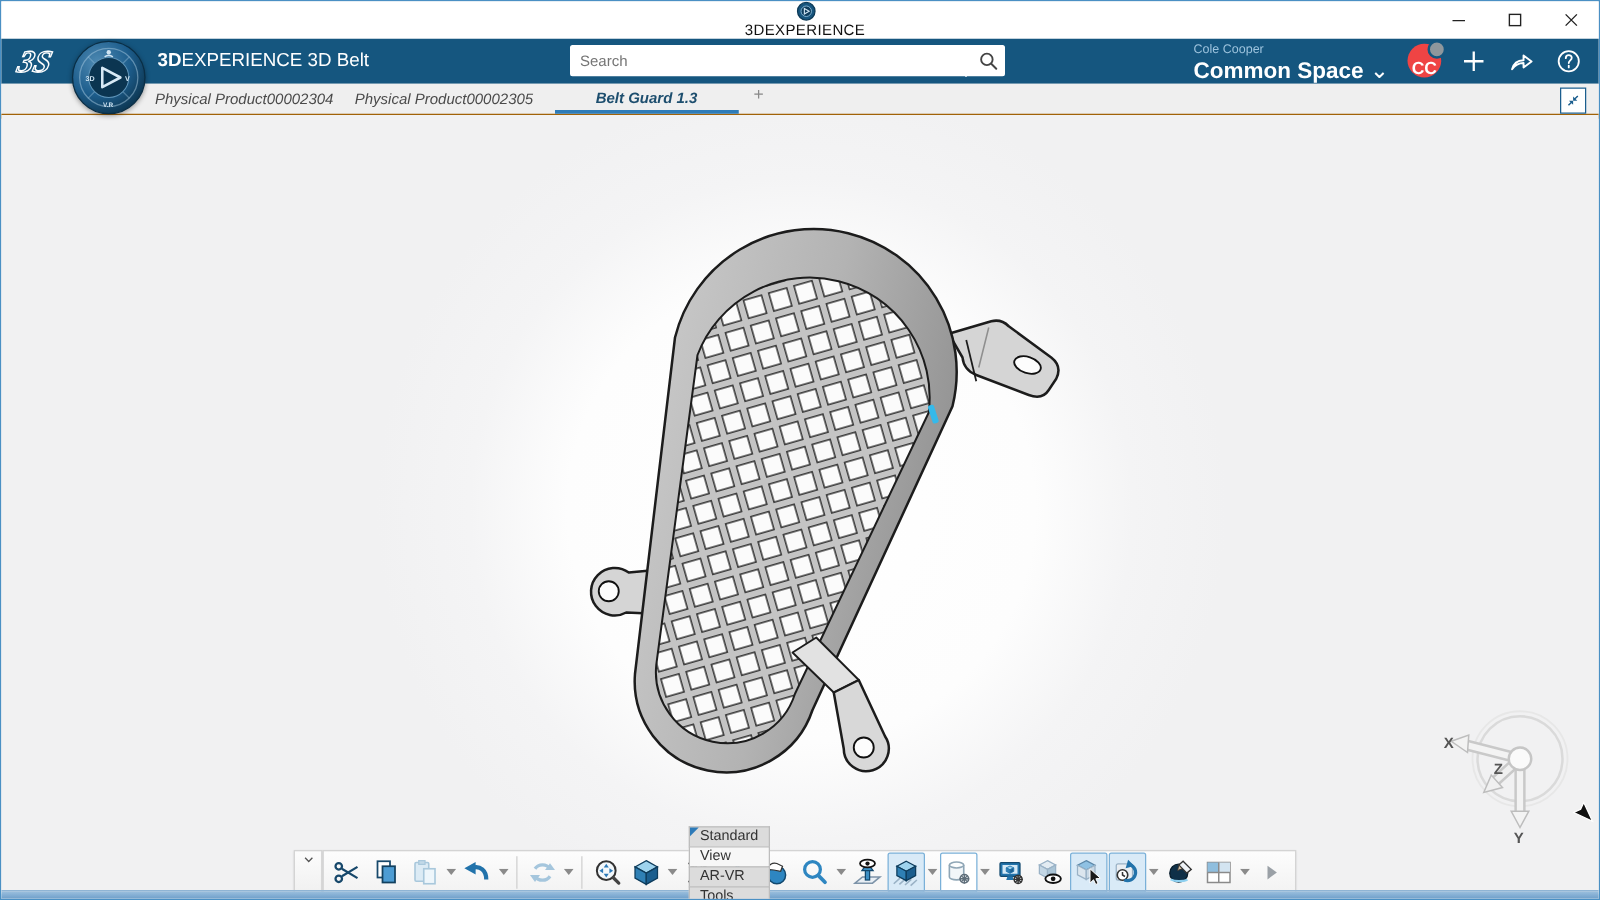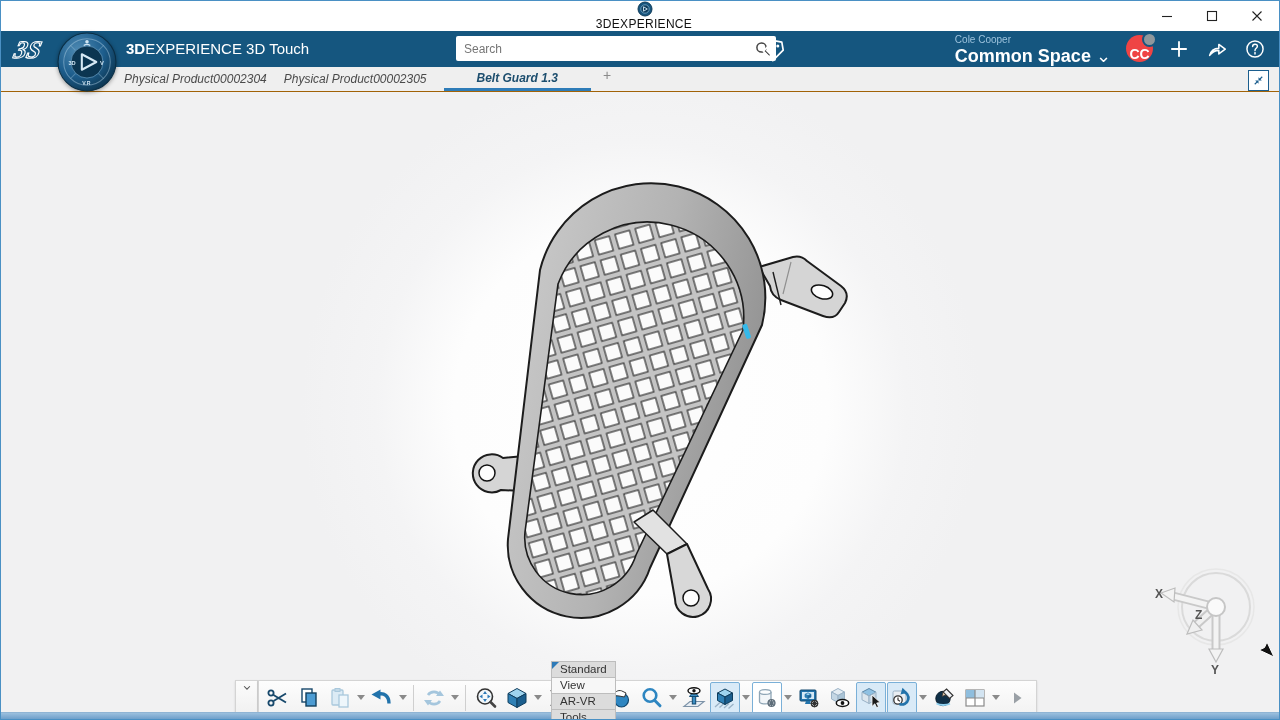--- a/index.html
+++ b/index.html
@@ -13,21 +13,21 @@
   .titlebar .appico{margin-left:10px;width:16px;height:16px;}
   .titlebar .ttl{margin-left:8px;font-size:12px;color:#111;letter-spacing:.3px;}
   .wctrl{position:absolute;top:0;height:29px;width:45px;display:flex;align-items:center;justify-content:center;cursor:default;}
   .wmin{right:90px}.wmax{right:45px}.wclose{right:0}
   
   .header{position:absolute;left:0;top:30px;width:100%;height:36px;background:#15567F;}
   .logo3ds{position:absolute;left:8px;top:2px;}
   .compass{position:absolute;left:56px;top:1px;width:60px;height:60px;z-index:20;filter:drop-shadow(0 1px 2px rgba(0,0,0,.4));}
   .apptitle{position:absolute;left:125px;top:9px;color:#fff;font-size:15px;}
   .apptitle .b{font-weight:bold}
-  .searchwrap{position:absolute;left:455px;top:5px;width:320px;height:25px;background:#fff;border-radius:2px;display:flex;align-items:center;gap:11px;}
+  .searchwrap{position:absolute;left:455px;top:5px;width:348px;height:25px;background:#fff;border-radius:2px;display:flex;align-items:center;gap:11px;}
   .searchwrap input{flex:1;border:none;outline:none;font-size:12px;color:#333;padding:0 8px;background:transparent;font-family:"Liberation Sans",sans-serif;}
   .searchwrap .mag{width:26px;display:flex;justify-content:center;align-items:center;}
   .tagbtn{position:absolute;left:760px;top:7px;width:24px;height:24px;}
   .usertxt{position:absolute;right:168px;top:3px;text-align:left;line-height:1.15;}
   .usertxt .uname{font-size:10px;color:#9dc3dd;}
   .usertxt .uspace{font-size:18px;color:#fff;font-weight:bold;}
   .usertxt .chev{font-weight:normal}
   .avatar{position:absolute;right:126px;top:4px;width:27px;height:27px;border-radius:50%;background:#ef4444;color:#fff;font-size:14px;font-weight:bold;display:flex;align-items:flex-end;justify-content:center;}
   .avatar .badge{position:absolute;right:-4px;top:-3px;width:11px;height:11px;border-radius:50%;background:#8f979c;border:2px solid #15567F;}
   .hbtn{position:absolute;top:6px;width:24px;height:24px;display:flex;align-items:center;justify-content:center;}
@@ -109,21 +109,21 @@
     <circle cx="29" cy="29" r="15.5" fill="#0b3551" stroke="#5d93b8" stroke-width="0.8"></circle>
     <polygon points="24,21.5 24,36.5 38,29" fill="none" stroke="#d7e9f5" stroke-width="2" stroke-linejoin="round"></polygon>
     <circle cx="29" cy="9.5" r="1.7" fill="#cfe4f2"></circle>
     <path d="M25.8 13 Q29 10.8 32.2 13" stroke="#cfe4f2" stroke-width="1.2" fill="none"></path>
     <text x="11" y="31.5" font-size="5.5" fill="#cfe4f2" font-weight="bold">3D</text>
     <text x="41.5" y="31.5" font-size="5.5" fill="#cfe4f2" font-weight="bold">V</text>
     <text x="24.5" y="51.5" font-size="5" fill="#cfe4f2" font-weight="bold">V.R</text>
   </svg>
   <div class="apptitle">
     <span class="b">3D</span><span>EXPERIENCE</span>
-    <span> </span><span>3D Touch</span>
+    <span> </span><span>3D Belt</span>
   </div>
   <div class="searchwrap">
     <input type="text" placeholder="Search" style="">
     <span class="mag">
       <svg width="16" height="16" viewBox="0 0 16 16">
           <circle cx="6.5" cy="6.5" r="4.6" fill="none" stroke="#444" stroke-width="1.5"></circle>
           <path d="M10 10 L14 14" stroke="#444" stroke-width="1.6" stroke-linecap="round"></path>
         </svg>
     </span>
   </div>

